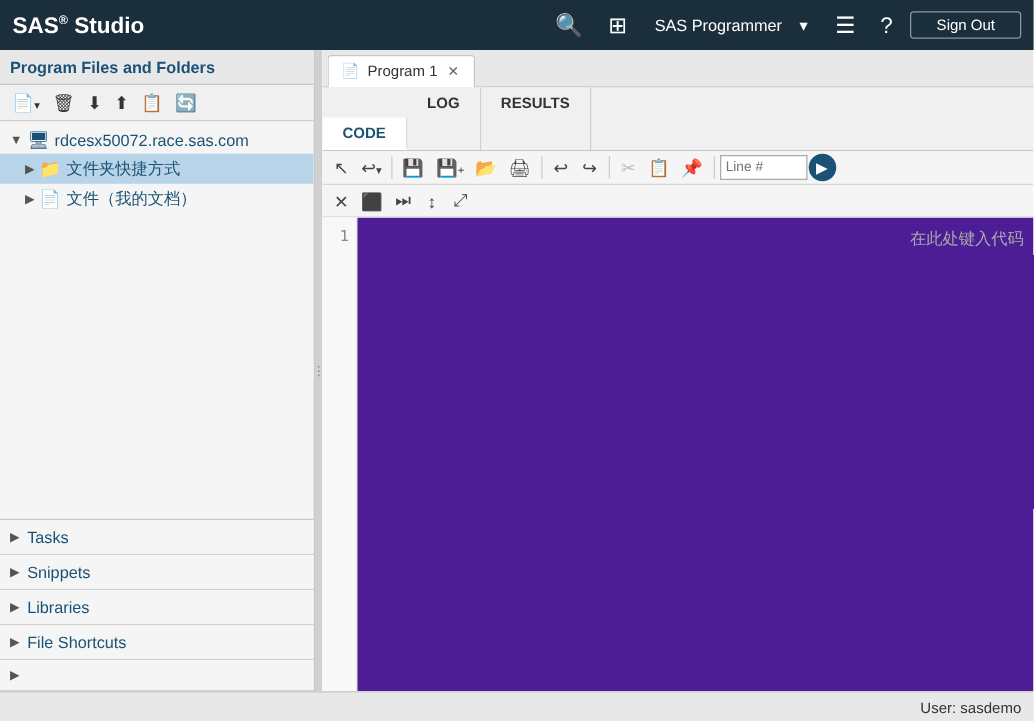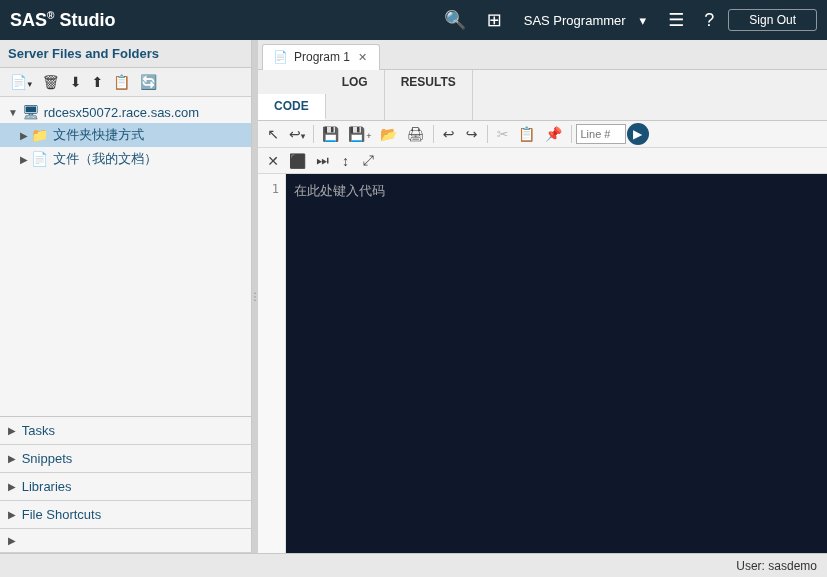--- a/index.html
+++ b/index.html
@@ -229,21 +229,21 @@
       text-align: center;
     }
     .tb-btn.disabled { color: #bbb; cursor: default; }
     .tb-sep {
       width: 1px;
       height: 18px;
       background: #ccc;
       margin: 0 3px;
     }
     .line-input {
-      width: 50px;
+      width: 70px;
       height: 20px;
       border: 1px solid #aaa;
       padding: 0 4px;
       font-size: 11px;
       color: #666;
     }
     .run-btn {
       background: #1a5276;
       border: none;
       cursor: pointer;
@@ -274,21 +274,22 @@
       min-width: 28px;
       text-align: right;
       user-select: none;
     }
     .code-content {
       flex: 1;
       padding: 8px;
       font-size: 13px;
       color: #aaa;
       font-family: Liberation Serif, serif;
-      background: #0f172a;
+      background: #4c1d95;
+      text-align: right;
     }
 
     
     .status-bar {
       background: #e8e8e8;
       border-top: 1px solid #c8c8c8;
       height: 24px;
       display: flex;
       align-items: center;
       padding: 0 10px;
@@ -315,21 +316,21 @@
     <button class="header-icon-btn" title="Menu">☰</button>
     <button class="header-icon-btn" title="Help">?</button>
     <button class="signout-btn">Sign Out</button>
   </div>
 </div>
 
 <div class="main">
 
   <div class="sidebar">
     <div class="sidebar-header">
-      <span>Server Files and Folders</span>
+      <span>Program Files and Folders</span>
     </div>
     <div class="sidebar-toolbar">
       <button class="sidebar-tool-btn" title="New">📄<span style="font-size:9px">▾</span></button>
       <button class="sidebar-tool-btn" title="Delete">🗑</button>
       <button class="sidebar-tool-btn" title="Download">⬇</button>
       <button class="sidebar-tool-btn" title="Upload">⬆</button>
       <button class="sidebar-tool-btn" title="Copy">📋</button>
       <button class="sidebar-tool-btn" title="Refresh">🔄</button>
     </div>
     <div class="sidebar-tree">

